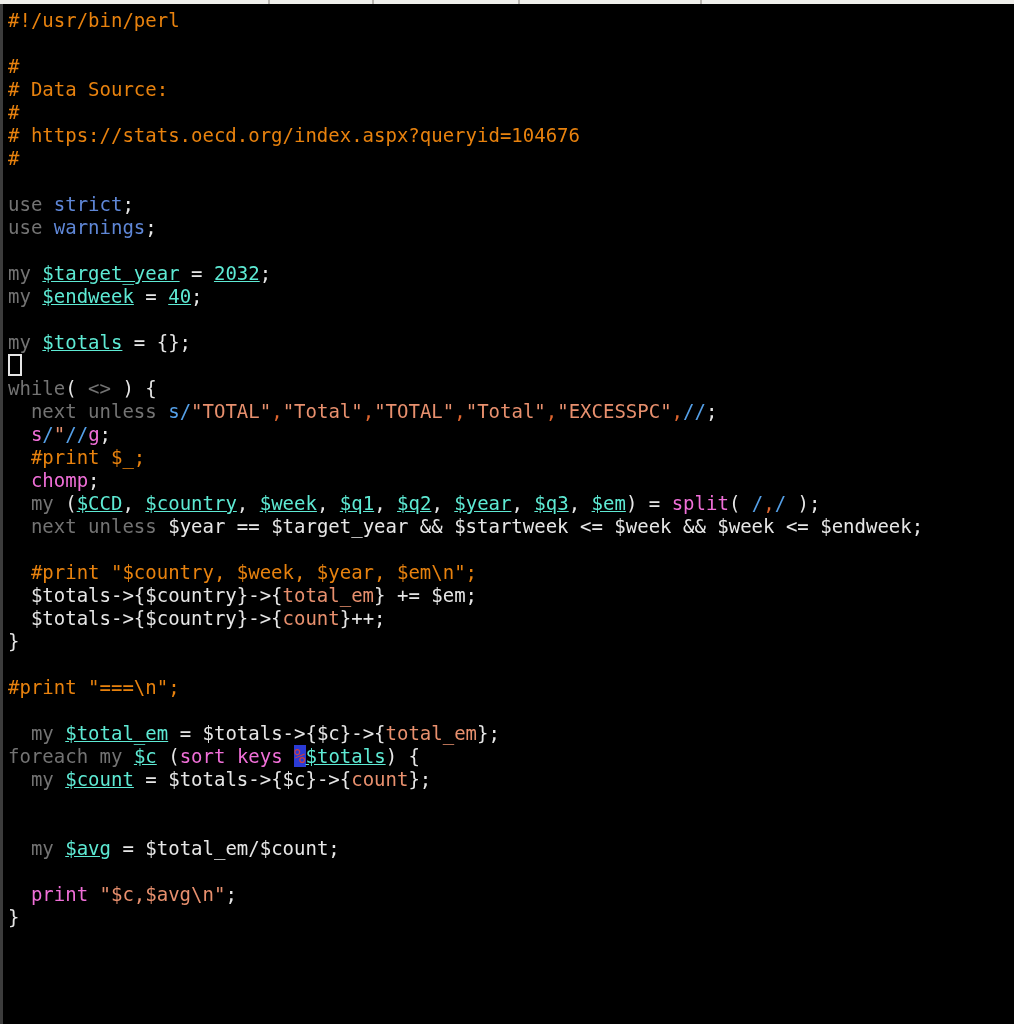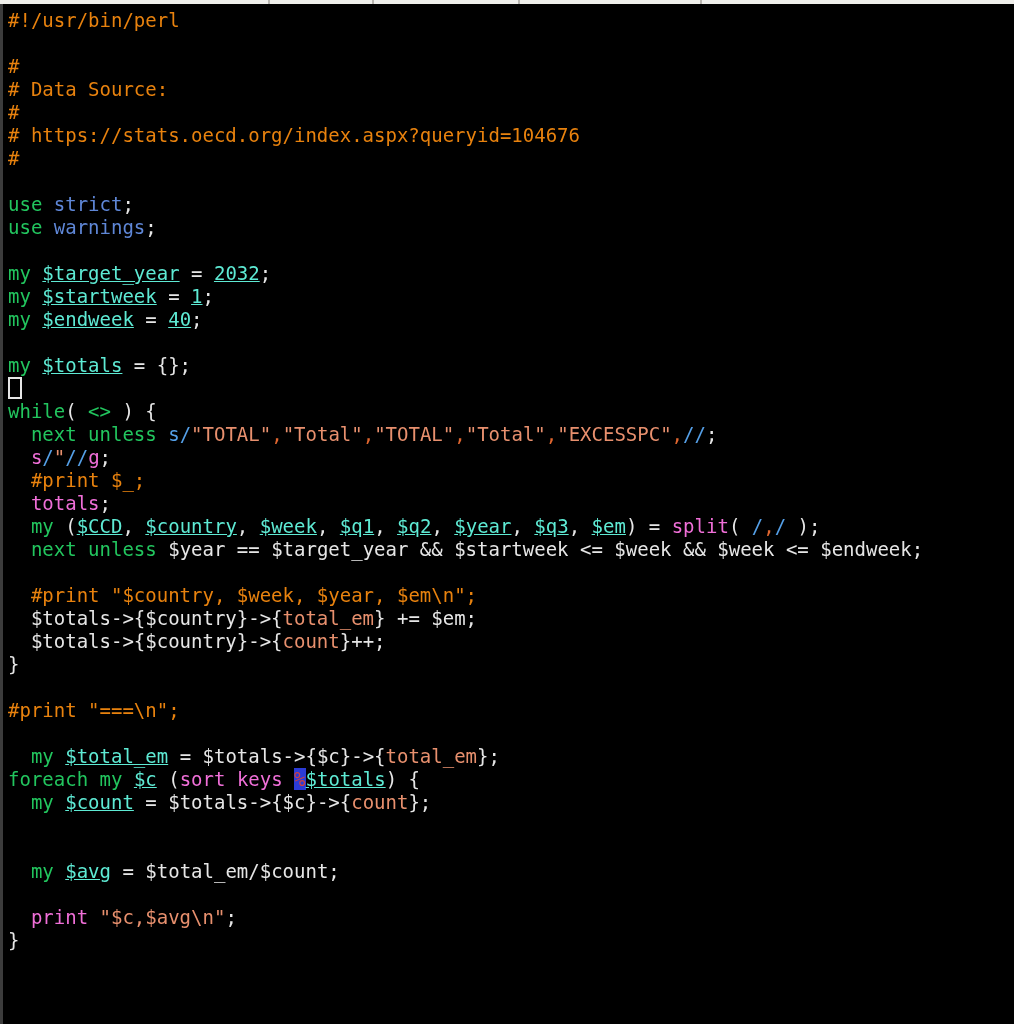--- a/index.html
+++ b/index.html
@@ -27,21 +27,21 @@
     box-sizing:border-box;
   }
   .line{
     height:23px;line-height:23px;
     font-size:19px;
     white-space:pre;
     letter-spacing:0;
   }
   
   .c  {color:#e8820e;}  
-  .k  {color:#22c55e;}  
+  .k  {color:#737373;}  
   .m  {color:#5f87d7;}  
   .v  {color:#5eead4;text-decoration:underline;}  
   .p  {color:#e6e6e6;}  
   .s  {color:#e8906e;}  
   .o  {color:#e0662f;}  
   .b  {color:#55a0e8;}  
   .f  {color:#f06fd8;}  
   .hl {color:#d04040;background:#2b3bd6;} 
   .cursor{
     display:inline-block;
@@ -69,30 +69,29 @@
     <div class="line"><span class="c">#</span></div>
     <div class="line"><span class="c"># Data Source:</span></div>
     <div class="line"><span class="c">#</span></div>
     <div class="line"><span class="c"># https://stats.oecd.org/index.aspx?queryid=104676</span></div>
     <div class="line"><span class="c">#</span></div>
     <div class="line"></div>
     <div class="line"><span class="k">use</span><span class="p"> </span><span class="m">strict</span><span class="p">;</span></div>
     <div class="line"><span class="k">use</span><span class="p"> </span><span class="m">warnings</span><span class="p">;</span></div>
     <div class="line"></div>
     <div class="line"><span class="k">my</span><span class="p"> </span><span class="v">$target_year</span><span class="p"> = </span><span class="v">2032</span><span class="p">;</span></div>
-    <div class="line"><span class="k">my</span><span class="p"> </span><span class="v">$startweek</span><span class="p"> = </span><span class="v">1</span><span class="p">;</span></div>
     <div class="line"><span class="k">my</span><span class="p"> </span><span class="v">$endweek</span><span class="p"> = </span><span class="v">40</span><span class="p">;</span></div>
     <div class="line"></div>
     <div class="line"><span class="k">my</span><span class="p"> </span><span class="v">$totals</span><span class="p"> = {};</span></div>
     <div class="line"><span class="cursor"></span></div>
     <div class="line"><span class="k">while</span><span class="p">( </span><span class="k">&lt;&gt;</span><span class="p"> ) {</span></div>
     <div class="line"><span class="p">  </span><span class="k">next</span><span class="p"> </span><span class="k">unless</span><span class="p"> </span><span class="b">s/</span><span class="s">"TOTAL"</span><span class="o">,</span><span class="s">"Total"</span><span class="o">,</span><span class="s">"TOTAL"</span><span class="o">,</span><span class="s">"Total"</span><span class="o">,</span><span class="s">"EXCESSPC"</span><span class="o">,</span><span class="b">//</span><span class="p">;</span></div>
     <div class="line"><span class="p">  </span><span class="f">s</span><span class="b">/</span><span class="s">"</span><span class="b">//</span><span class="f">g</span><span class="p">;</span></div>
     <div class="line"><span class="p">  </span><span class="c">#print $_;</span></div>
-    <div class="line"><span class="p">  </span><span class="f">totals</span><span class="p">;</span></div>
+    <div class="line"><span class="p">  </span><span class="f">chomp</span><span class="p">;</span></div>
     <div class="line"><span class="p">  </span><span class="k">my</span><span class="p"> (</span><span class="v">$CCD</span><span class="p">, </span><span class="v">$country</span><span class="p">, </span><span class="v">$week</span><span class="p">, </span><span class="v">$q1</span><span class="p">, </span><span class="v">$q2</span><span class="p">, </span><span class="v">$year</span><span class="p">, </span><span class="v">$q3</span><span class="p">, </span><span class="v">$em</span><span class="p">) = </span><span class="f">split</span><span class="p">( </span><span class="b">/</span><span class="o">,</span><span class="b">/</span><span class="p"> );</span></div>
     <div class="line"><span class="p">  </span><span class="k">next</span><span class="p"> </span><span class="k">unless</span><span class="p"> $year == $target_year &amp;&amp; $startweek &lt;= $week &amp;&amp; $week &lt;= $endweek;</span></div>
     <div class="line"></div>
     <div class="line"><span class="p">  </span><span class="c">#print "$country, $week, $year, $em\n";</span></div>
     <div class="line"><span class="p">  $totals-&gt;{$country}-&gt;{</span><span class="s">total_em</span><span class="p">} += $em;</span></div>
     <div class="line"><span class="p">  $totals-&gt;{$country}-&gt;{</span><span class="s">count</span><span class="p">}++;</span></div>
     <div class="line"><span class="p">}</span></div>
     <div class="line"></div>
     <div class="line"><span class="c">#print "===\n";</span></div>
     <div class="line"></div>

